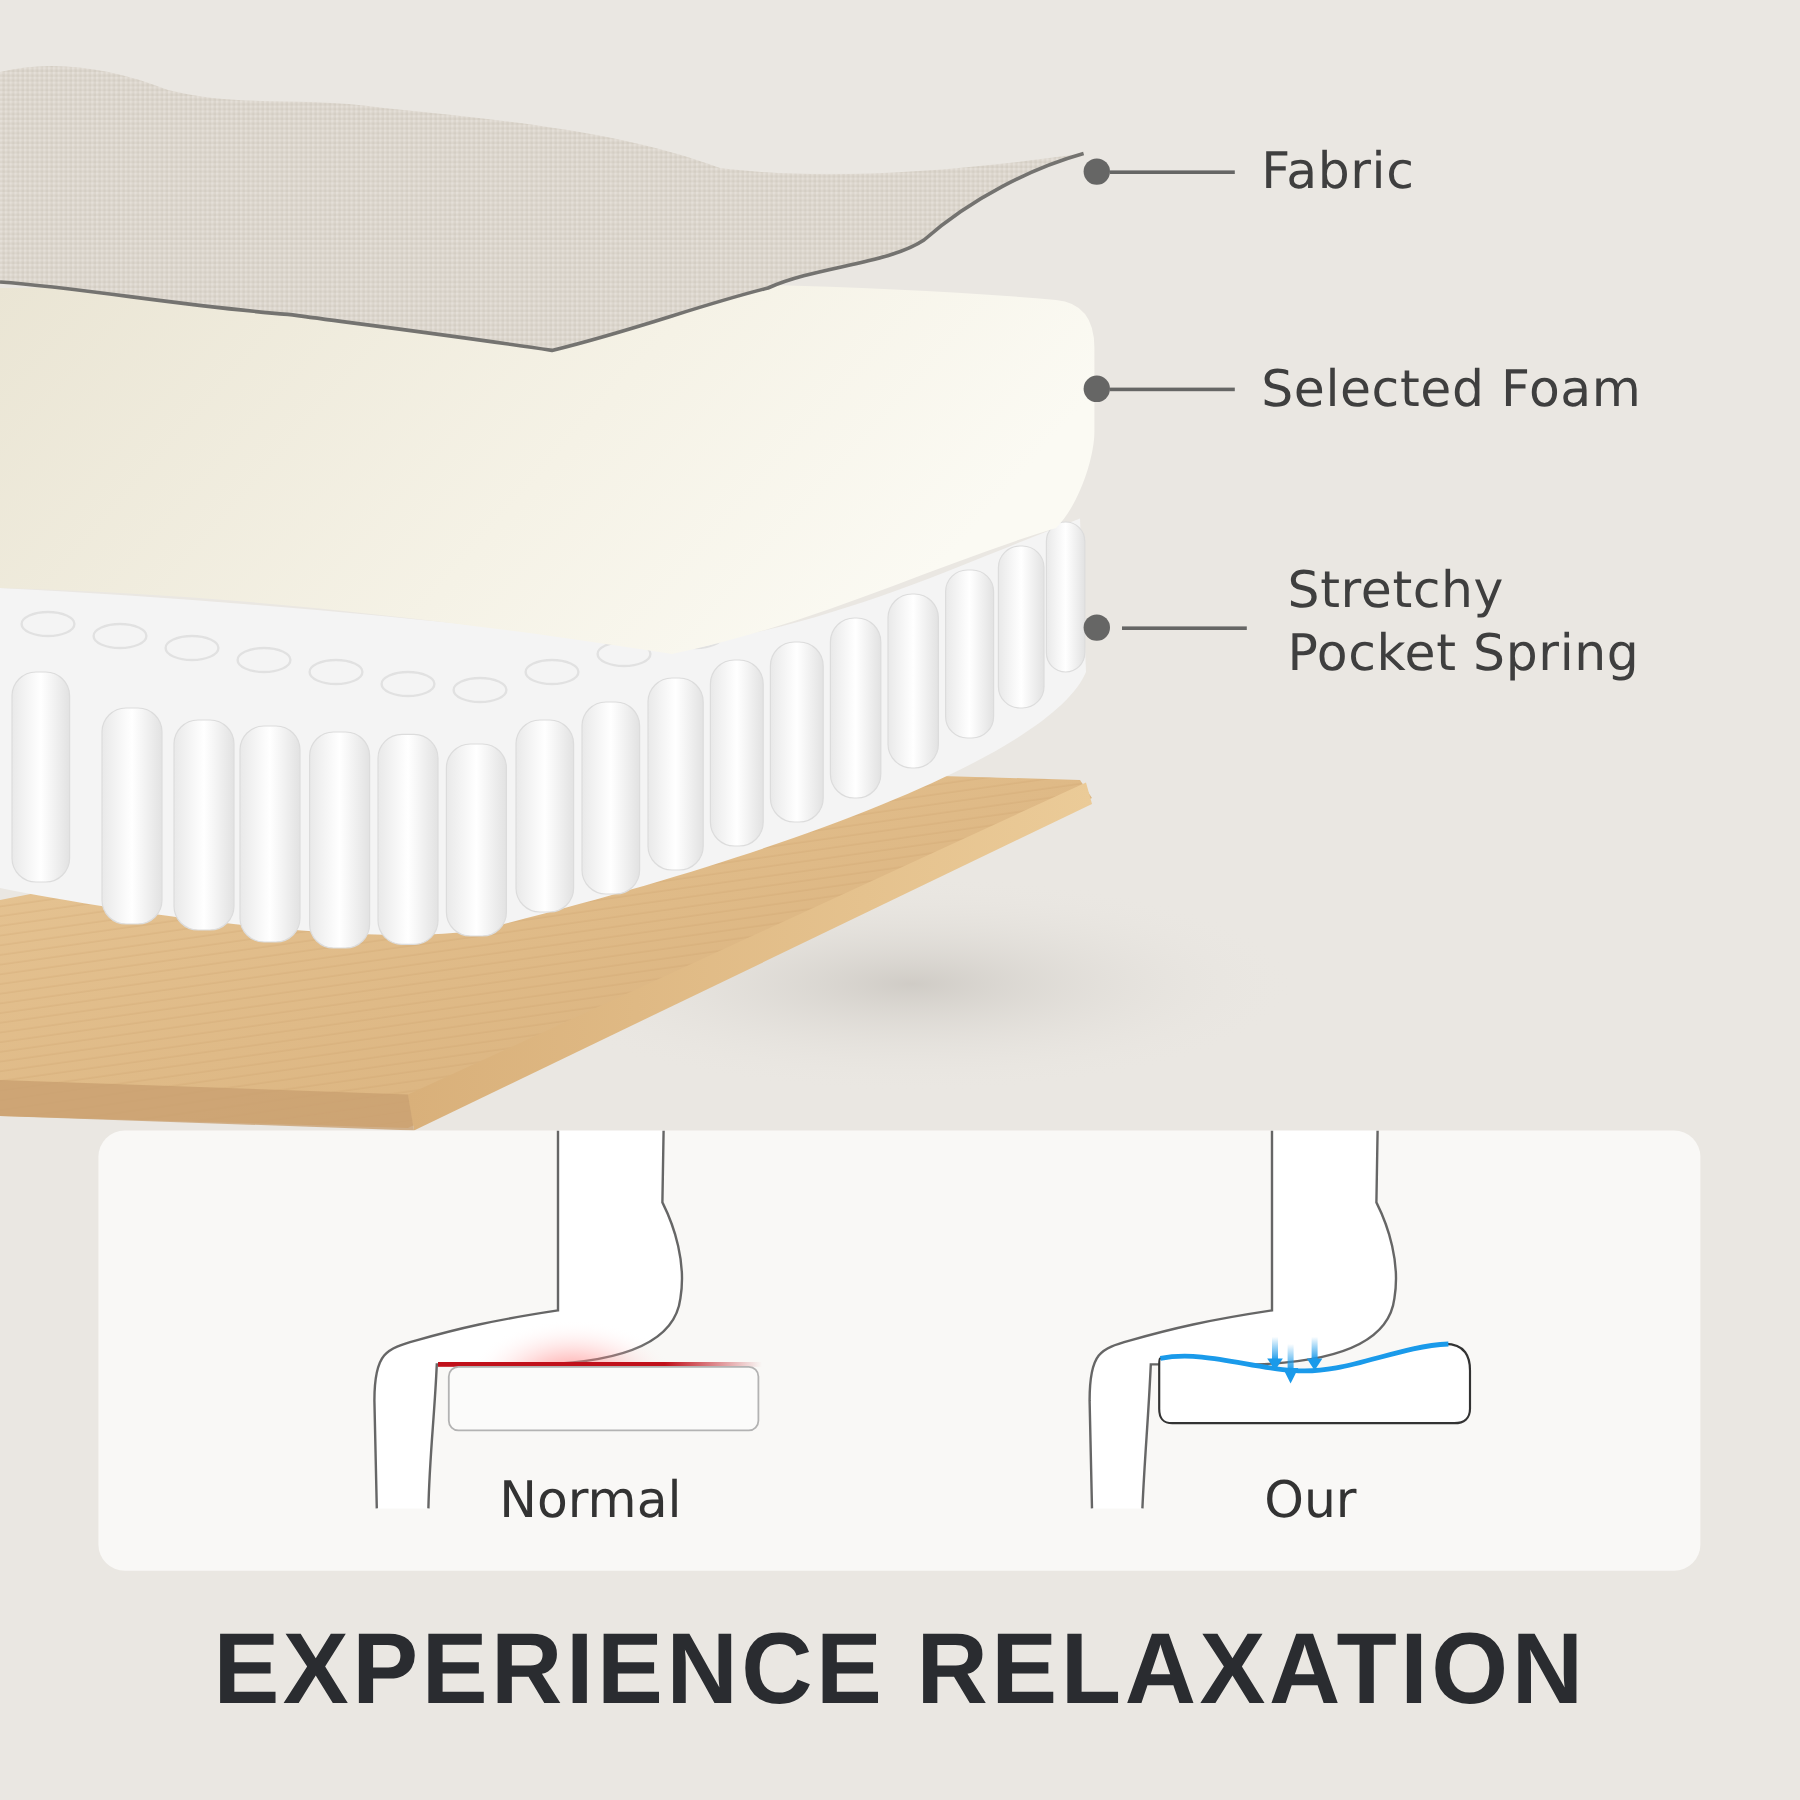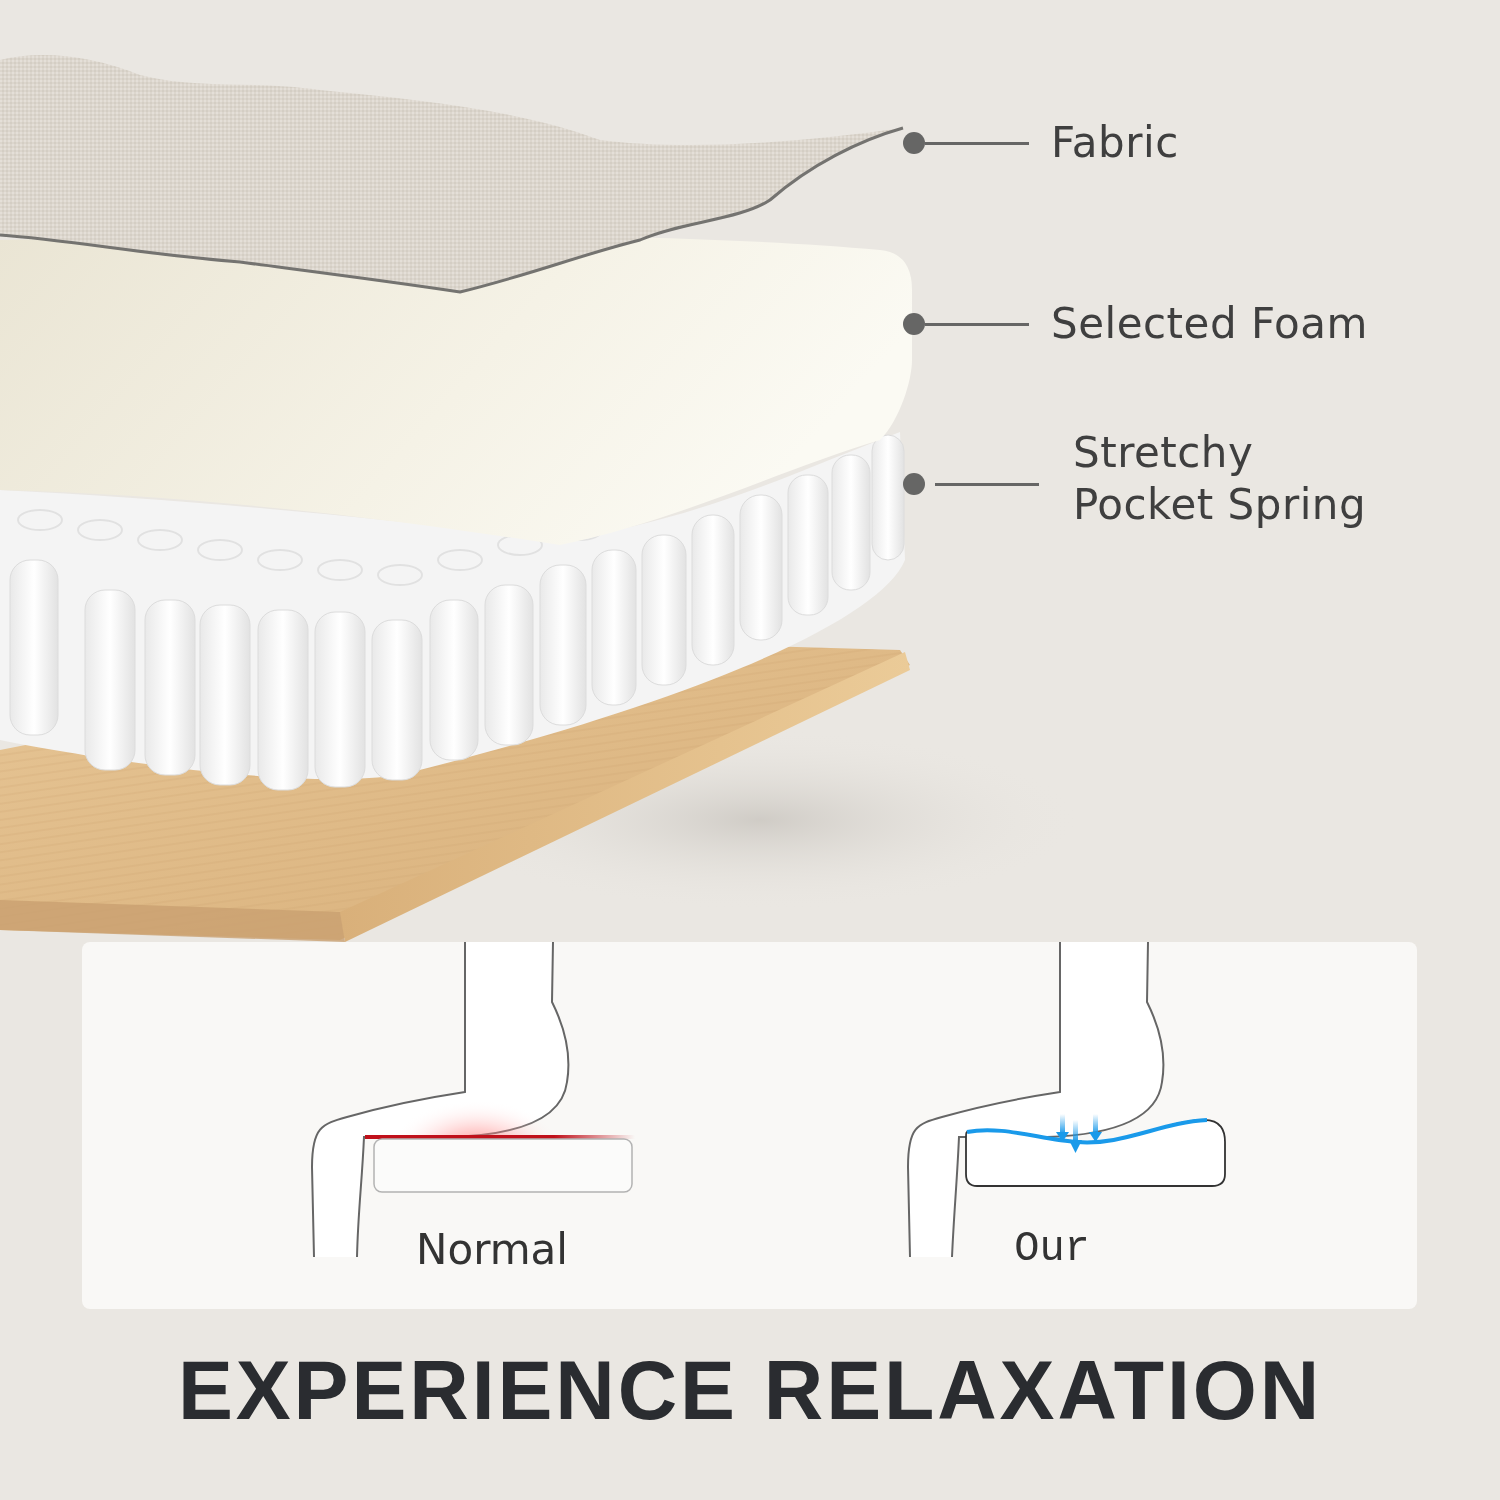--- a/index.html
+++ b/index.html
@@ -19,38 +19,38 @@
       margin-left: 22px;
       color: #3F3F3F;
       font-family: "DejaVu Sans", sans-serif;
       font-size: 42px;
       line-height: 52px;
       letter-spacing: 0.5px;
       white-space: pre-line;
     }
     .callout.fabric { top: 117px; }
     .callout.foam { top: 298px; }
-    .callout.spring { top: 473px; gap: 10px; }
+    .callout.spring { top: 512px; gap: 10px; }
     .callout.spring .label { position: absolute; left: 148px; top: -46px; width: 360px; }
     .callout.plank { top: 655px; }
 
     .compare-panel {
       position: absolute; left: 82px; top: 942px; width: 1335px; height: 367px;
-      background: #F9F8F6; border-radius: 8px;
+      background: #F9F8F6; border-radius: 22px;
     }
     .compare-svg { position: absolute; left: 0; top: 0; width: 1335px; height: 367px; }
     .cmp-label {
       position: absolute; top: 283px;
       font-family: "DejaVu Sans", sans-serif;
       font-size: 42px; color: #333333;
       transform: translateX(-50%);
       white-space: nowrap;
     }
     .cmp-label.normal { left: 410px; }
-    .cmp-label.our { left: 970px; font-family: Liberation Mono, monospace; }
+    .cmp-label.our { left: 1010px; }
 
     .headline {
       position: absolute; left: 0; top: 1342px; width: 1500px;
       text-align: center;
       font-family: "Liberation Sans", sans-serif;
       font-weight: 700; font-size: 84px;
       letter-spacing: 3px;
       color: #2A2C30;
       transform: scaleX(0.98);
     }

